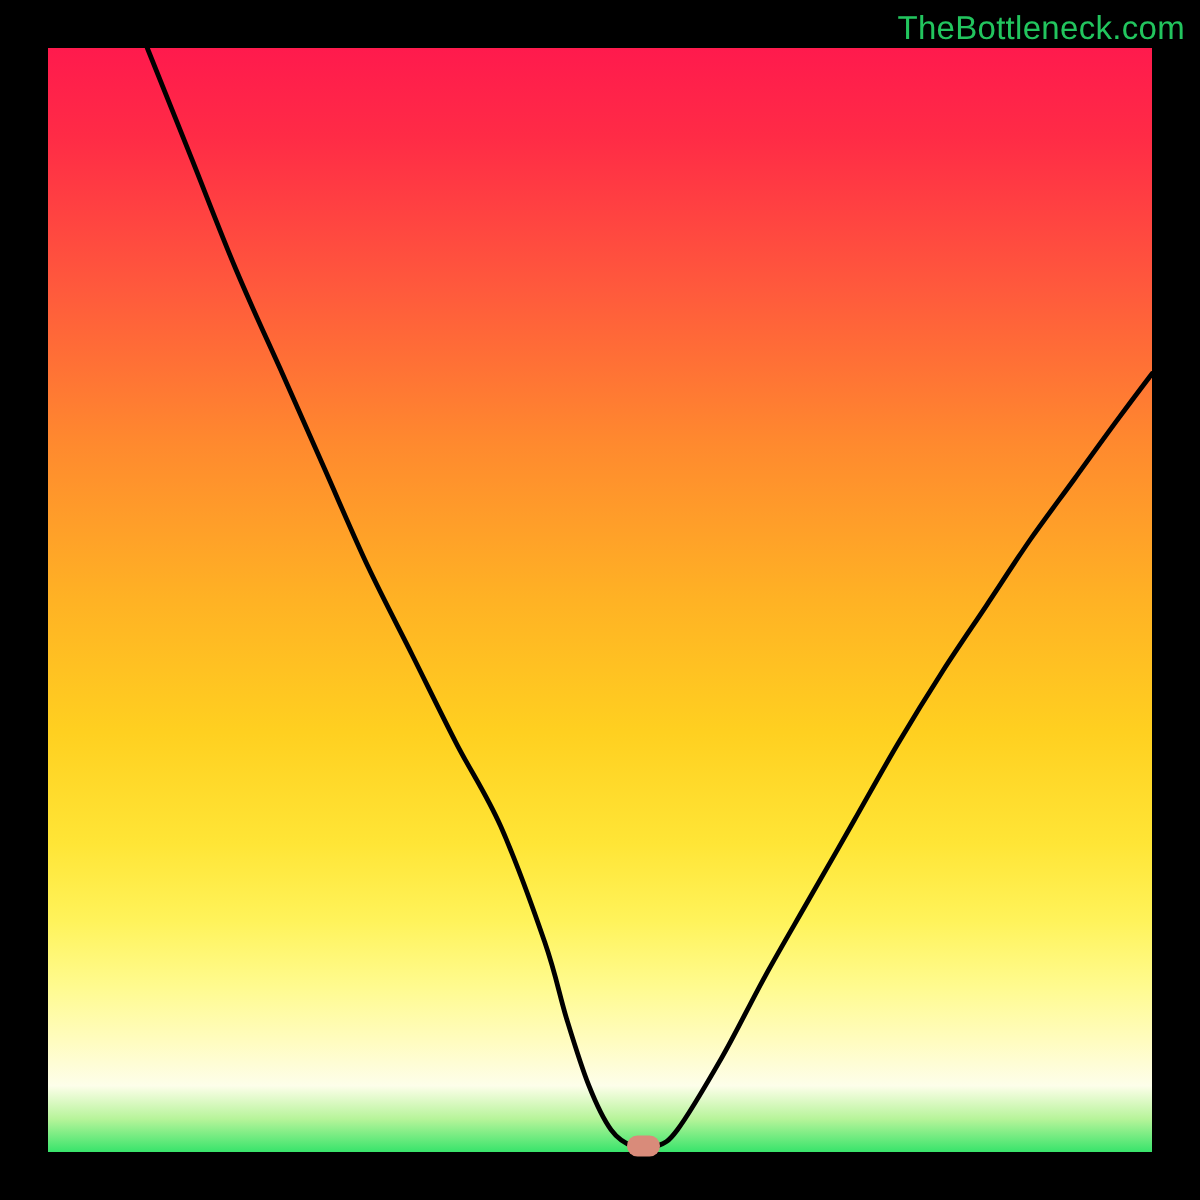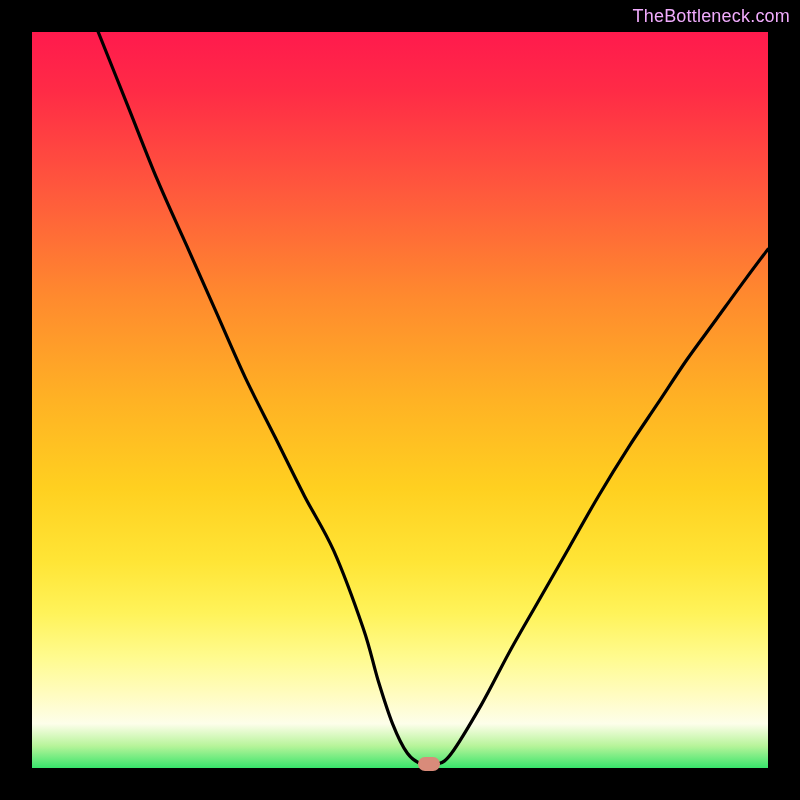--- a/index.html
+++ b/index.html
@@ -38,22 +38,22 @@
       #fffcc0 90%,
       #fdfeea 94%,
       #b7f49a 97%,
       #38e46b 100%
     );
   }
   .watermark {
     position: absolute;
     top: 6px;
     right: 10px;
-    color: #f0abfc;
-    font-size: 18px;
+    color: #22c55e;
+    font-size: 22px;
     font-weight: 400;
     z-index: 5;
     letter-spacing: 0.2px;
   }
   svg.curve {
     position: absolute;
     left: 0; top: 0;
     width: 100%;
     height: 100%;
     pointer-events: none;

